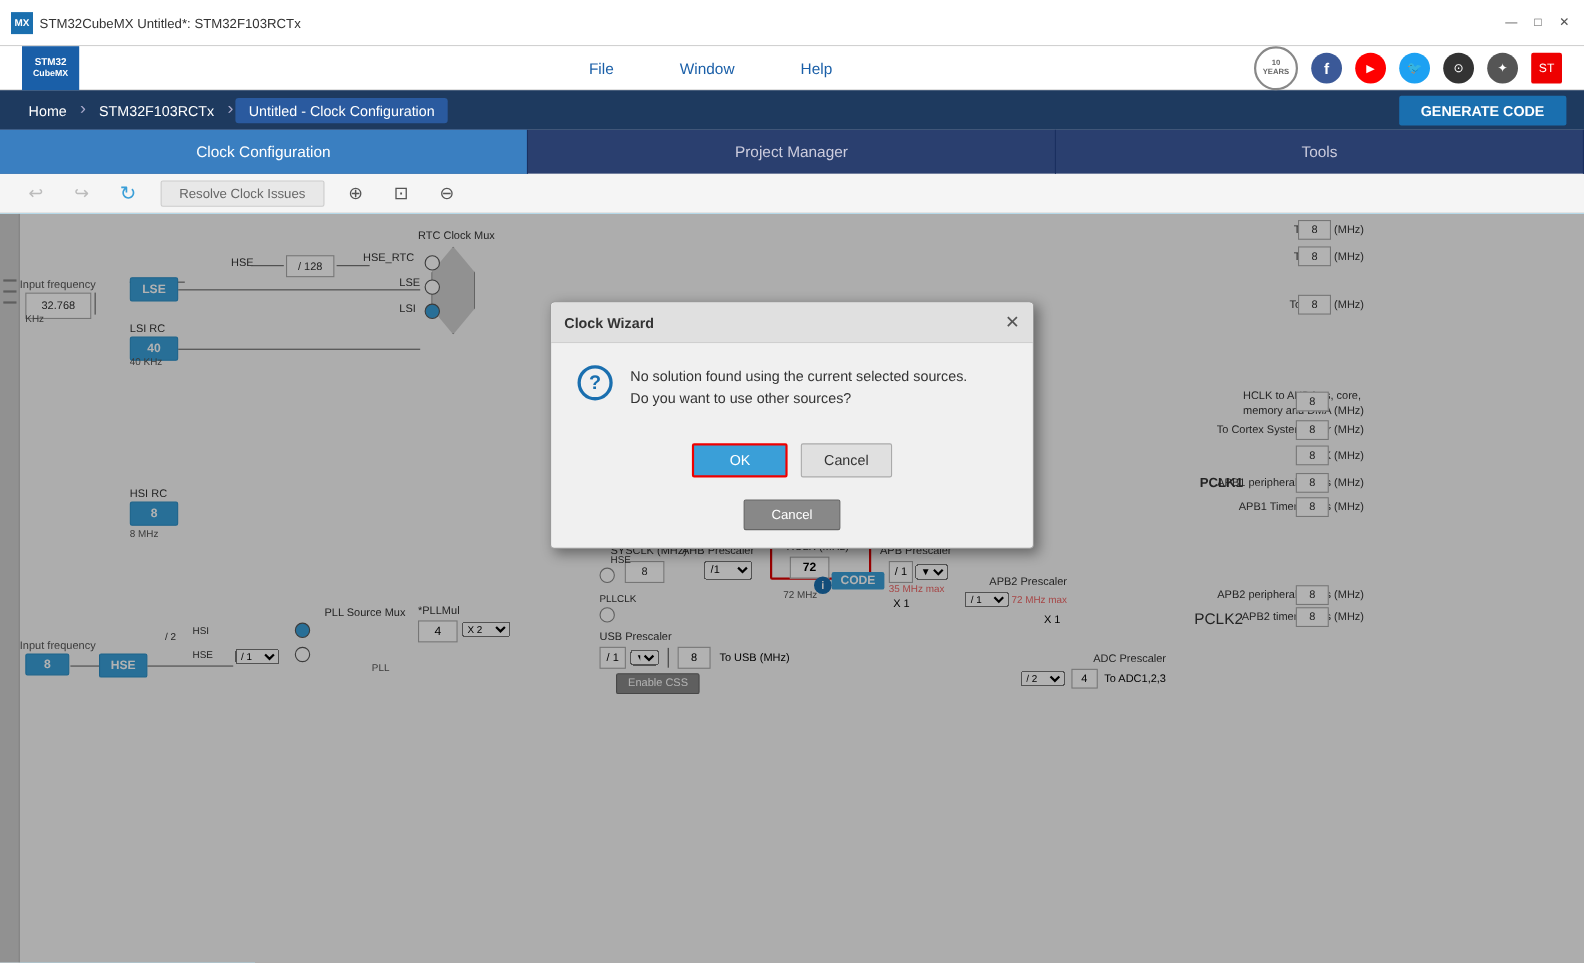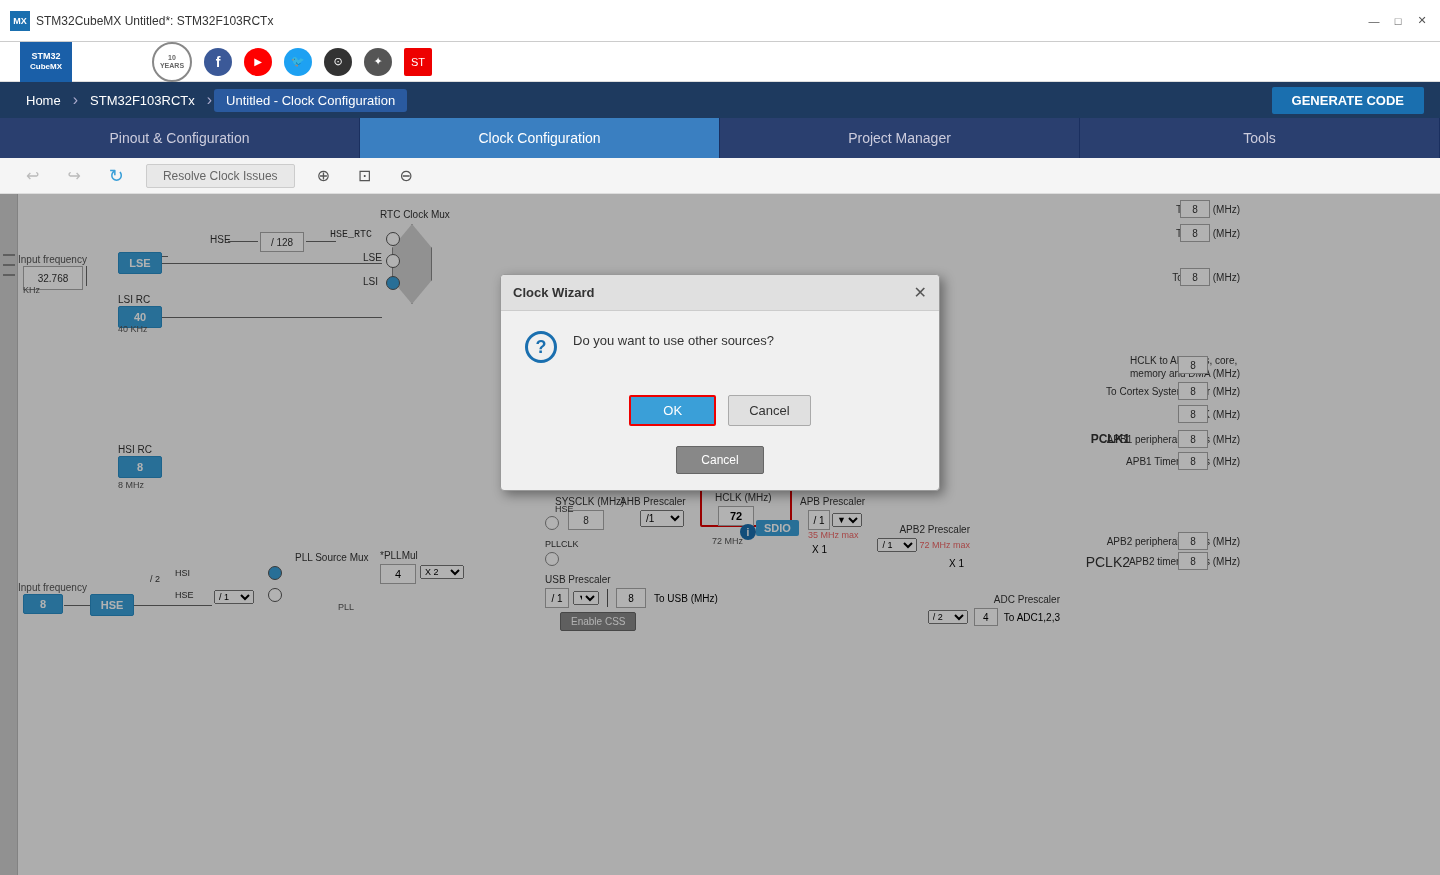--- a/index.html
+++ b/index.html
@@ -284,20 +284,25 @@
   </div>
 </div>
 
 <div class="menu-bar">
   <div class="logo-area">
     <div class="logo-box">
       <span style="font-size:9px;font-weight:bold;">STM32</span>
       <span style="font-size:8px;">CubeMX</span>
     </div>
   </div>
+  <div class="menu-items">
+    <span class="menu-item">File</span>
+    <span class="menu-item">Window</span>
+    <span class="menu-item">Help</span>
+  </div>
   <div class="social-icons">
     <div class="ten-years" style="font-size:7px; line-height:1.1;">
       <div style="text-align:center;">10<br>YEARS</div>
     </div>
     <div class="social-icon" style="background:#3b5998; color:white; font-weight:bold;">f</div>
     <div class="social-icon" style="background:#ff0000; color:white; font-size:10px;">▶</div>
     <div class="social-icon" style="background:#1da1f2; color:white; font-size:11px;">🐦</div>
     <div class="social-icon" style="background:#333; color:white; font-size:11px;">⊙</div>
     <div class="social-icon" style="background:#555; color:white; font-size:11px;">✦</div>
     <div class="social-icon" style="background:#e00; color:white; font-size:11px; border-radius:2px;">ST</div>
@@ -307,23 +312,20 @@
 <div class="breadcrumb-bar">
   <span class="breadcrumb-item">Home</span>
   <span class="breadcrumb-arrow">›</span>
   <span class="breadcrumb-item">STM32F103RCTx</span>
   <span class="breadcrumb-arrow">›</span>
   <span class="breadcrumb-item breadcrumb-active">Untitled - Clock Configuration</span>
   <button class="generate-btn">GENERATE CODE</button>
 </div>
 
 <div class="tab-bar">
-  <div class="tab-item">
-    <span>Pinout &amp; Configuration</span>
-  </div>
   <div class="tab-item active">
     <span>Clock Configuration</span>
   </div>
   <div class="tab-item">
     <span>Project Manager</span>
   </div>
   <div class="tab-item">
     <span>Tools</span>
   </div>
 </div>
@@ -348,21 +350,21 @@
     </div>
 
     <div style="position:absolute; top:15px; left:380px; font-size:10px; color:#333;">RTC Clock Mux</div>
 
     <div style="position:absolute; top:40px; left:210px; font-size:10px; color:#333;">HSE</div>
     <div style="position:absolute; top:38px; left:260px;">
       <div class="clock-input-box" style="width:44px; height:20px; position:relative;">
         <span>/ 128</span>
       </div>
     </div>
-    <div style="position:absolute; top:35px; left:330px; font-size:10px; color:#333;font-family:Liberation Mono, monospace;">HSE_RTC</div>
+    <div style="position:absolute; top:35px; left:330px; font-size:10px; color:#333;">HSE_RTC</div>
 
     <div style="position:absolute; top:47px; left:228px; width:30px; height:1px; background:#666;"></div>
     <div style="position:absolute; top:47px; left:306px; width:30px; height:1px; background:#666;"></div>
 
     <div style="position:absolute; top:30px; left:392px; width:40px; height:80px; background:#d0d0d0; border:1px solid #888; clip-path: polygon(50% 0%, 100% 30%, 100% 70%, 50% 100%, 0% 70%, 0% 30%);"></div>
 
     <div style="position:absolute; top:38px; left:386px; width:14px; height:14px; border-radius:50%; border:1px solid #555; background:white;"></div>
     <div style="position:absolute; top:60px; left:386px; width:14px; height:14px; border-radius:50%; border:1px solid #555; background:white;"></div>
     <div style="position:absolute; top:82px; left:386px; width:14px; height:14px; border-radius:50%; border:1px solid #555; background:#3a9fd8;"></div>
 
@@ -474,21 +476,21 @@
     <div style="position:absolute; top:302px; left:800px; font-size:10px; color:#333;">APB Prescaler</div>
     <div style="position:absolute; top:316px; left:808px;">
       <div style="display:flex; align-items:center; gap:2px;">
         <div style="width:22px; height:20px; border:1px solid #aaa; background:white; display:flex; align-items:center; justify-content:center; font-size:10px;">/ 1</div>
         <select style="font-size:9px; width:30px;"><option>▼</option></select>
       </div>
     </div>
     <div style="position:absolute; top:336px; left:808px; font-size:9px; color:#e66;">35 MHz max</div>
     <div style="position:absolute; top:350px; left:812px; font-size:10px;">X 1</div>
 
-    <div style="position:absolute; top:326px; left:756px; font-size:11px; font-weight:bold; color:white; background:#3a9fd8; padding:2px 8px; border-radius:2px;">SDIO</div>
+    <div style="position:absolute; top:326px; left:756px; font-size:11px; font-weight:bold; color:white; background:#3a9fd8; padding:2px 8px; border-radius:2px;">CODE</div>
     <div style="position:absolute; top:330px; left:740px; width:16px; height:16px; border-radius:50%; background:#1a6faf; color:white; font-size:10px; font-weight:bold; display:flex; align-items:center; justify-content:center;">i</div>
     <div style="position:absolute; top:342px; left:712px; font-size:9px; color:#555;">72 MHz</div>
 
     <div style="position:absolute; top:250px; left:118px; font-size:10px; color:#333;">HSI RC</div>
     <div style="position:absolute; top:262px; left:118px;">
       <div class="clock-block" style="width:44px; height:22px;">
         <span>8</span>
       </div>
     </div>
     <div style="position:absolute; top:286px; left:118px; font-size:9px; color:#555;">8 MHz</div>
@@ -569,20 +571,21 @@
       <div class="dialog-box">
         <div class="dialog-title-bar">
           <span class="dialog-title">Clock Wizard</span>
           <button class="dialog-close">✕</button>
         </div>
         <div class="dialog-body">
           <div class="dialog-icon">
             <span>?</span>
           </div>
           <div>
+            <div class="dialog-message">No solution found using the current selected sources.</div>
             <div class="dialog-message">Do you want to use other sources?</div>
           </div>
         </div>
         <div class="dialog-buttons">
           <button class="btn-ok">OK</button>
           <button class="btn-cancel">Cancel</button>
         </div>
         <div class="cancel-row">
           <button class="btn-cancel-gray">Cancel</button>
         </div>

